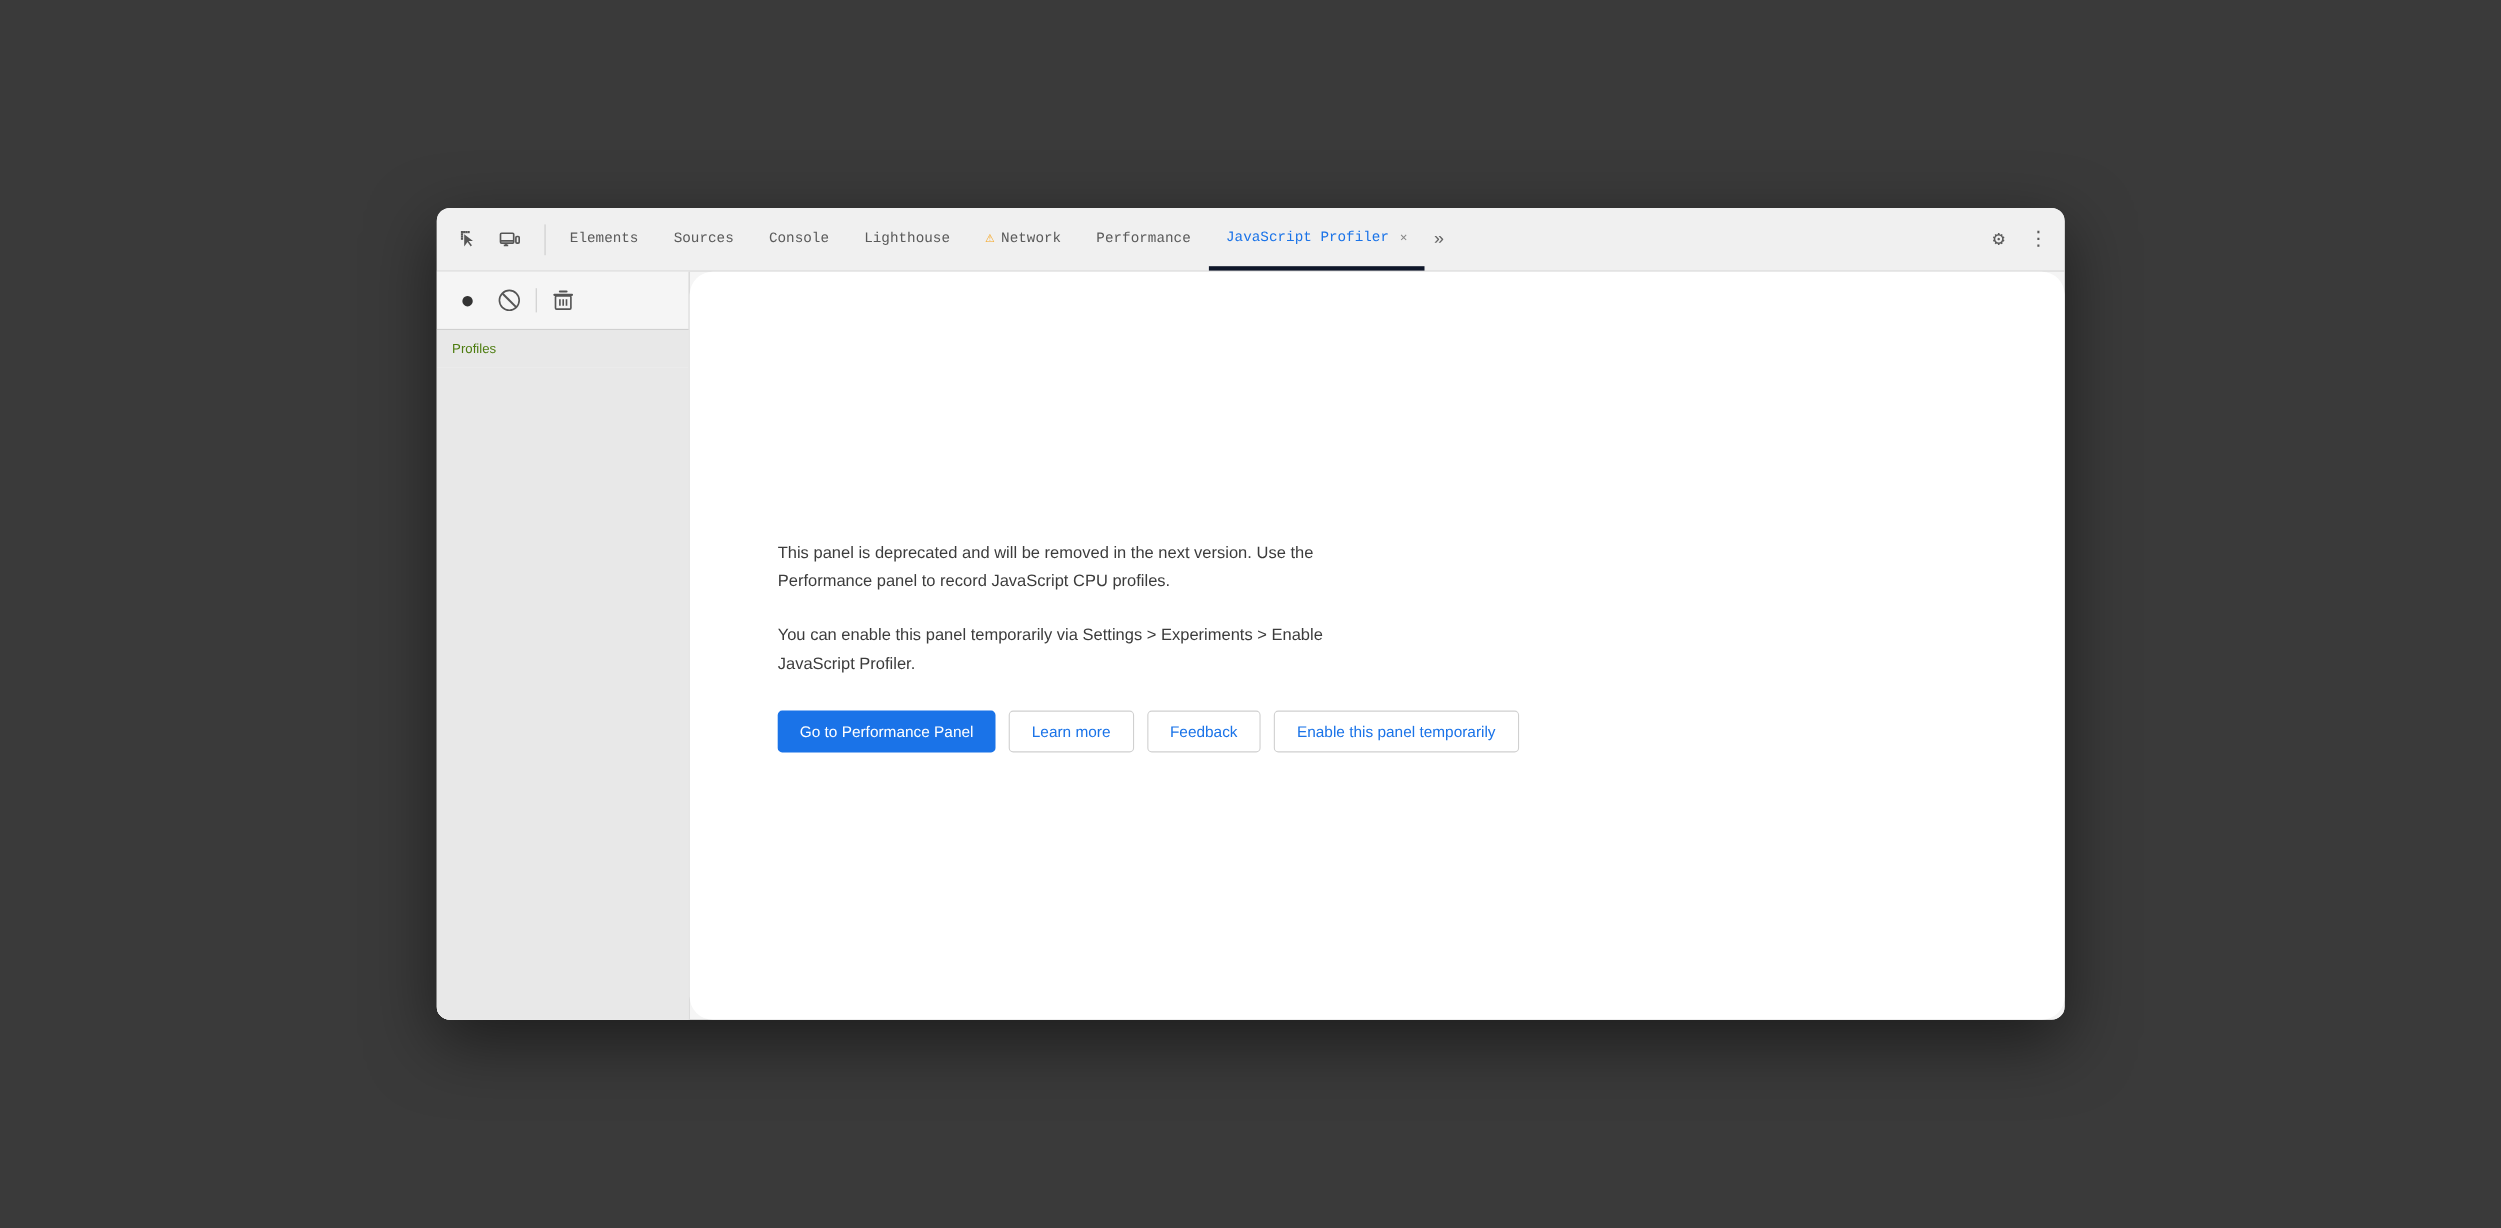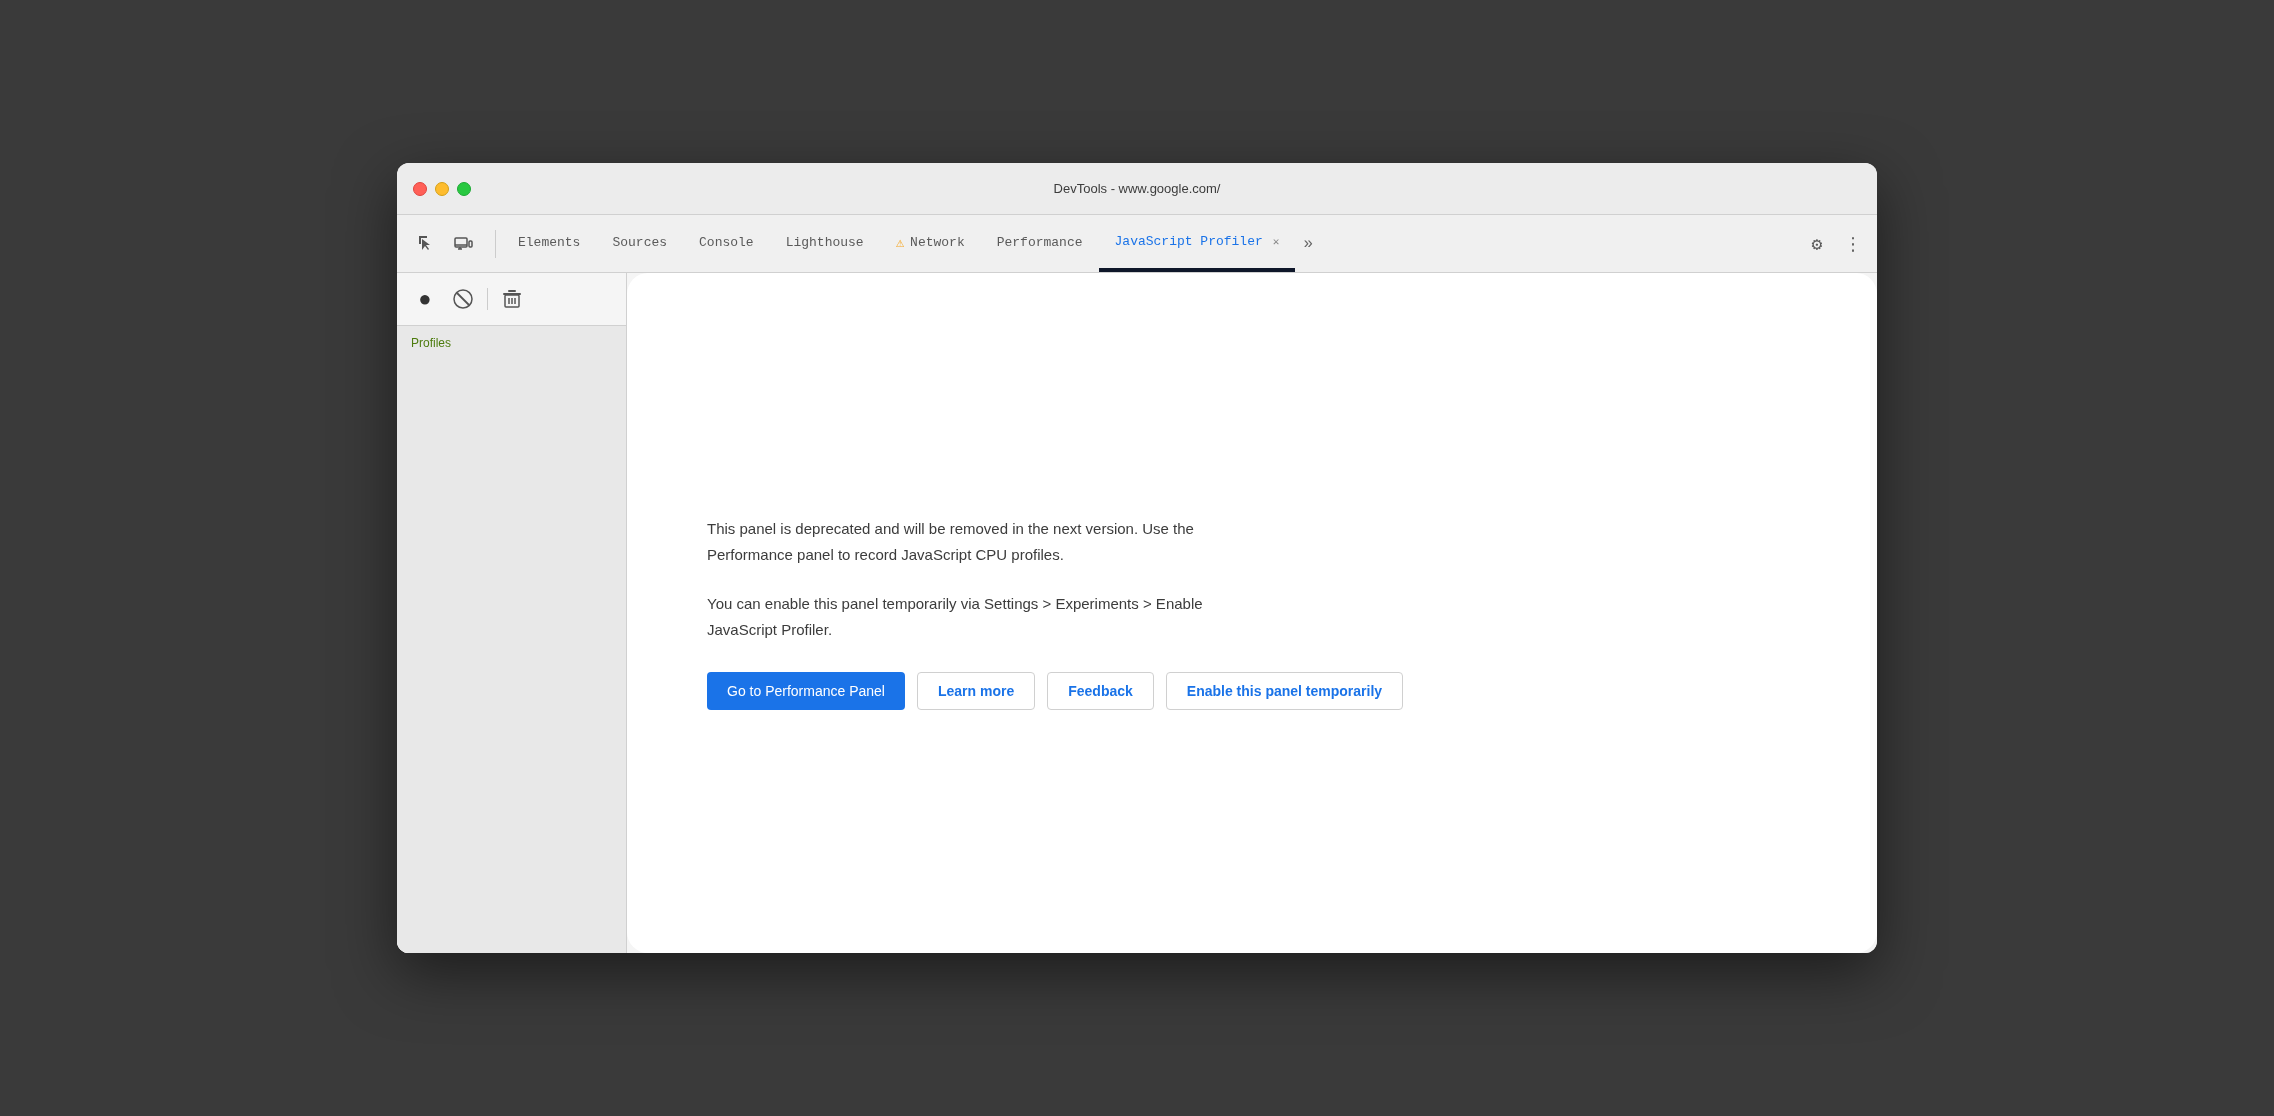--- a/index.html
+++ b/index.html
@@ -253,36 +253,28 @@
     }
 
     .btn-secondary {
       background: #ffffff;
       color: #1a73e8;
       border: 1px solid #d0d0d0;
       border-radius: 4px;
       padding: 10px 20px;
       font-size: 14px;
       cursor: pointer;
-      font-weight: 700;
+      font-weight: 400;
     }
   </style>
 </head>
 <body>
 
 <div class="window">
 
-  <div class="title-bar">
-    <div class="traffic-lights">
-      <div class="traffic-light red"></div>
-      <div class="traffic-light yellow"></div>
-      <div class="traffic-light green"></div>
-    </div>
-    <span class="title-bar-title">DevTools - www.google.com/</span>
-  </div>
 
   <div class="tab-bar">
     <div class="tab-bar-icons">
       <div class="tab-bar-icon">
 
         <svg width="20" height="20" viewBox="0 0 20 20" fill="none">
           <rect x="2" y="2" width="2" height="2" fill="#555"></rect>
           <rect x="4" y="2" width="2" height="2" fill="#555"></rect>
           <rect x="2" y="4" width="2" height="2" fill="#555"></rect>
           <rect x="6" y="2" width="2" height="2" fill="#555"></rect>

